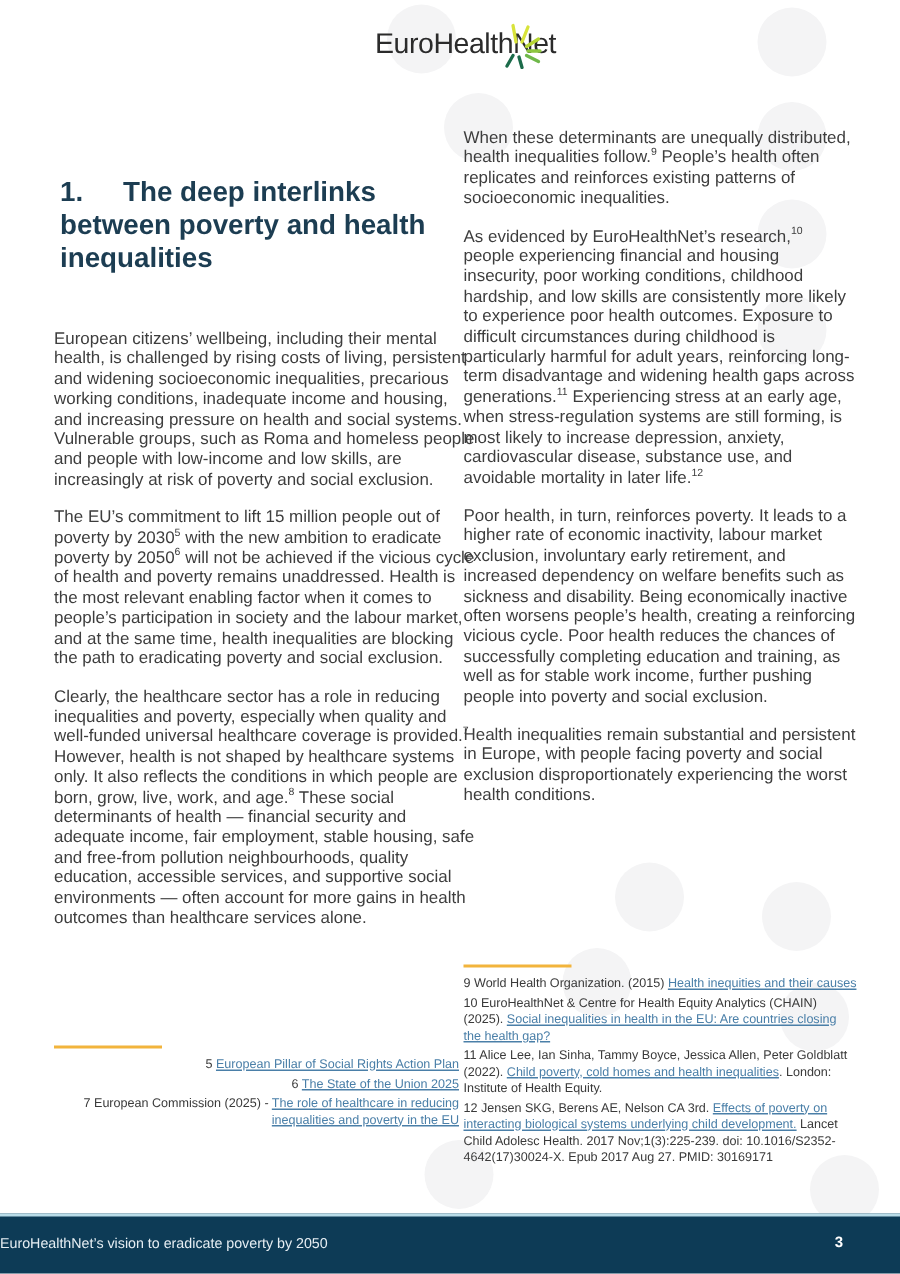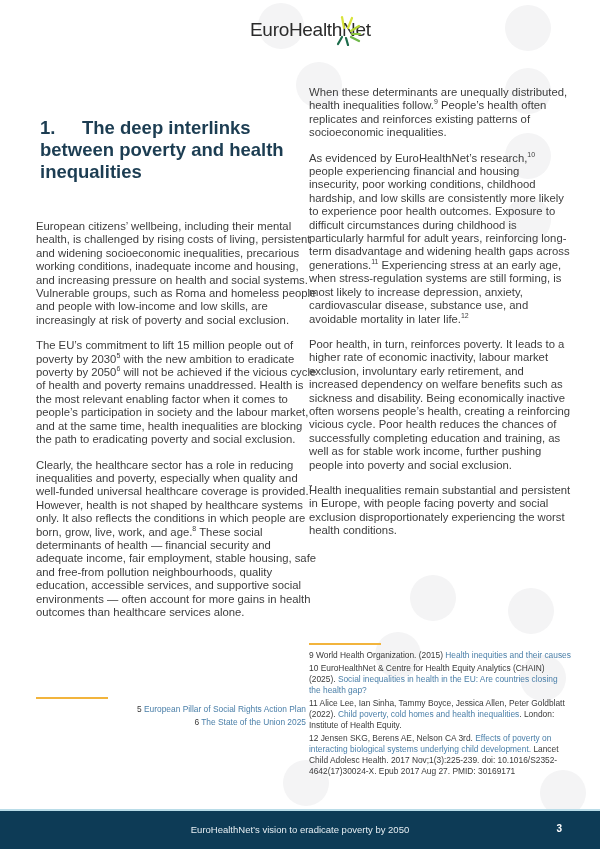--- a/index.html
+++ b/index.html
@@ -14,24 +14,24 @@
   .col-right { left:309px; top:86px; width:262px; }
   h1.section-title { margin:4px; font-size:18.5px; line-height:22px; font-weight:bold; color:#1c3d52; }
   h1 .num { display:inline-block; width:42px; }
   p.body { margin:0 0 12px 0; font-size:11.3px; line-height:13.4px; color:#3d3d3d; }
   sup { font-size:7px; line-height:0; }
   .footnotes { position:absolute; z-index:2; font-size:8.4px; line-height:11px; color:#3a3a3a; }
   .fn-left { left:36px; top:697px; width:270px;text-align:right; }
   .fn-right { left:309px; top:643px; width:262px; }
   .fn-rule { width:72px; height:1.5px; background:#f2b43c; margin-bottom:5px; }
   .fn { margin:0 0 2px 0; }
-  .fn a { color:#4a7fa8; }
+  .fn a { color:#4a7fa8; text-decoration:underline; }
   .footer { position:absolute; left:0; top:809px; width:600px; height:40px; background:#0d3b56;
             border-top:2px solid #b9dce8; z-index:3; }
-  .footer-text { position:absolute; left:0; width:600px; top:13px; text-align:center; font-size:9.5px; color:#e6eef3; }
+  .footer-text { position:absolute; left:0; width:600px; top:13px; font-size:9.5px; color:#e6eef3; }
   .footer-page { position:absolute; right:38px; top:12px; font-size:10px; font-weight:bold; color:#ffffff; }
 </style>
 </head>
 <body>
 
 <div class="bg-circle" style="left:258px;top:3px;width:46px;height:46px;"></div>
 <div class="bg-circle" style="left:296px;top:62px;width:46px;height:46px;"></div>
 <div class="bg-circle" style="left:505px;top:5px;width:46px;height:46px;"></div>
 <div class="bg-circle" style="left:505px;top:68px;width:46px;height:46px;"></div>
 <div class="bg-circle" style="left:505px;top:133px;width:46px;height:46px;"></div>
@@ -70,20 +70,21 @@
   <p class="body"><span>When these determinants are unequally distributed, health inequalities follow.</span><sup>9</sup><span> People’s health often replicates and reinforces existing patterns of socioeconomic inequalities.</span></p>
   <p class="body"><span>As evidenced by EuroHealthNet’s research,</span><sup>10</sup><span> people experiencing financial and housing insecurity, poor working conditions, childhood hardship, and low skills are consistently more likely to experience poor health outcomes. Exposure to difficult circumstances during childhood is particularly harmful for adult years, reinforcing long-term disadvantage and widening health gaps across generations.</span><sup>11</sup><span> Experiencing stress at an early age, when stress-regulation systems are still forming, is most likely to increase depression, anxiety, cardiovascular disease, substance use, and avoidable mortality in later life.</span><sup>12</sup></p>
   <p class="body"><span>Poor health, in turn, reinforces poverty. It leads to a higher rate of economic inactivity, labour market exclusion, involuntary early retirement, and increased dependency on welfare benefits such as sickness and disability. Being economically inactive often worsens people’s health, creating a reinforcing vicious cycle. Poor health reduces the chances of successfully completing education and training, as well as for stable work income, further pushing people into poverty and social exclusion.</span></p>
   <p class="body"><span>Health inequalities remain substantial and persistent in Europe, with people facing poverty and social exclusion disproportionately experiencing the worst health conditions.</span></p>
 </div>
 
 <div class="footnotes fn-left">
   <div class="fn-rule"></div>
   <div class="fn"><span>5</span> <span></span><a>European Pillar of Social Rights Action Plan</a></div>
   <div class="fn"><span>6</span> <span></span><a>The State of the Union 2025</a></div>
+  <div class="fn"><span>7</span> <span>European Commission (2025) - </span><a>The role of healthcare in reducing inequalities and poverty in the EU</a></div>
 </div>
 
 <div class="footnotes fn-right">
   <div class="fn-rule"></div>
   <div class="fn"><span>9</span> <span>World Health Organization. (2015) </span><a>Health inequities and their causes</a></div>
   <div class="fn"><span>10</span> <span> EuroHealthNet &amp; Centre for Health Equity Analytics (CHAIN) (2025). </span><a>Social inequalities in health in the EU: Are countries closing the health gap?</a></div>
   <div class="fn"><span>11</span> <span>Alice Lee, Ian Sinha, Tammy Boyce, Jessica Allen, Peter Goldblatt (2022). </span><a>Child poverty, cold homes and health inequalities</a><span>. London: Institute of Health Equity.</span></div>
   <div class="fn"><span>12</span> <span>Jensen SKG, Berens AE, Nelson CA 3rd. </span><a>Effects of poverty on interacting biological systems underlying child development.</a><span> Lancet Child Adolesc Health. 2017 Nov;1(3):225-239. doi: 10.1016/S2352-4642(17)30024-X. Epub 2017 Aug 27. PMID: 30169171</span></div>
 </div>
 

